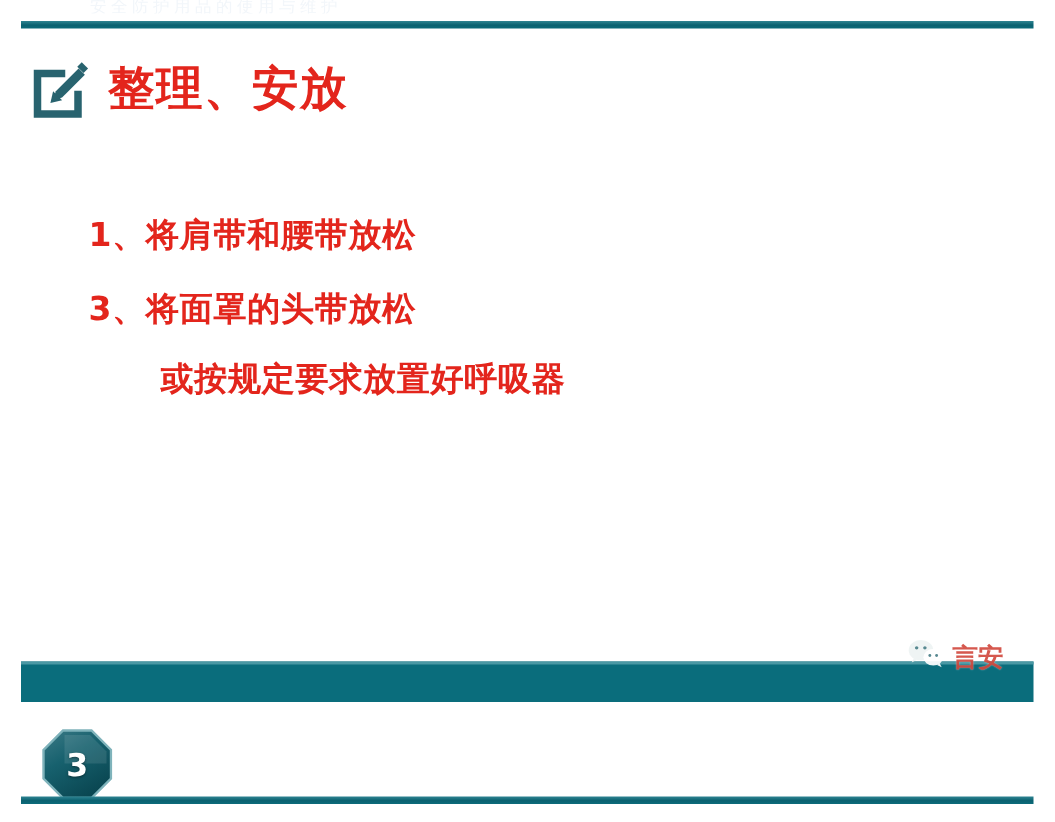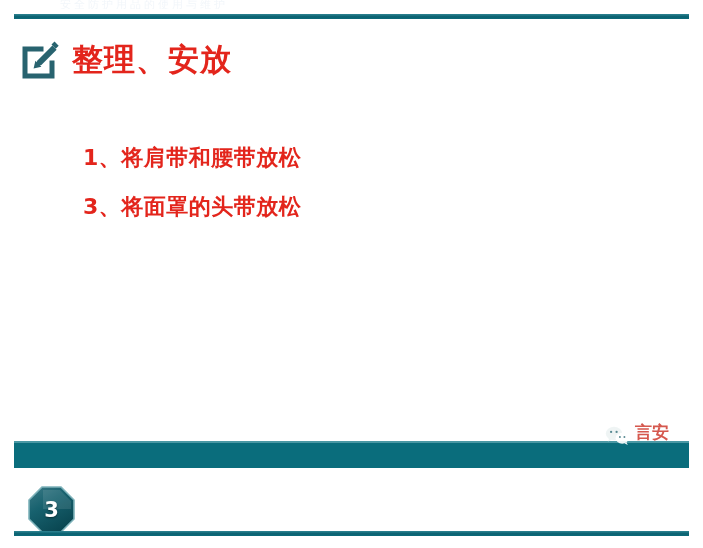--- a/index.html
+++ b/index.html
@@ -92,21 +92,21 @@
     font-size: 31px;
     font-weight: bold;
     letter-spacing: 1px;
     line-height: 1;
     white-space: nowrap;
   }
 
   
   .body-block {
     position: absolute;
-    left: 83px;
+    left: 59px;
     top: 133px;
     width: 580px;
   }
   .line {
     color: #e3251c;
     font-size: 22px;
     font-weight: bold;
     line-height: 49px;
     white-space: nowrap;
     letter-spacing: 0.5px;
@@ -115,21 +115,21 @@
     padding-left: 48px;
     line-height: 46px;
   }
 
   
   .watermark {
     position: absolute;
     left: 604px;
     top: 424px;
     display: flex;
-    align-items: flex-start;
+    align-items: flex-end;
     gap: 3px;
     opacity: 0.92;
   }
   .wechat-icon {
     width: 28px;
     height: 24px;
     display: block;
   }
   .watermark-text {
     font-size: 17px;
@@ -181,20 +181,21 @@
         <path d="M34.4 7.6 l4.2 4.2 -15.2 15.2 -6.0 1.8 1.8 -6.0 z" fill="#28636f"></path>
         <path d="M17.4 22.8 l6.0 6.0 -7.8 1.8 z" fill="#28636f"></path>
       </svg>
     </span>
     <span class="title">整理、安放</span>
   </div>
 
   <div class="body-block">
     <div class="line">1、将肩带和腰带放松</div>
     <div class="line">3、将面罩的头带放松</div>
+    <div class="line indent">或按规定要求放置好呼吸器</div>
   </div>
 
   <div class="band"></div>
 
   <div class="watermark">
     <span>
       <svg class="wechat-icon" viewBox="0 0 28 24" xmlns="http://www.w3.org/2000/svg">
         <ellipse cx="10" cy="9.5" rx="8.2" ry="6.8" fill="#eef4f4"></ellipse>
         <path d="M5.4 14.2 l-1.6 3.4 3.6 -1.7 z" fill="#eef4f4"></path>
         <circle cx="7.1" cy="7.9" r="1.15" fill="#4a7f88"></circle>

